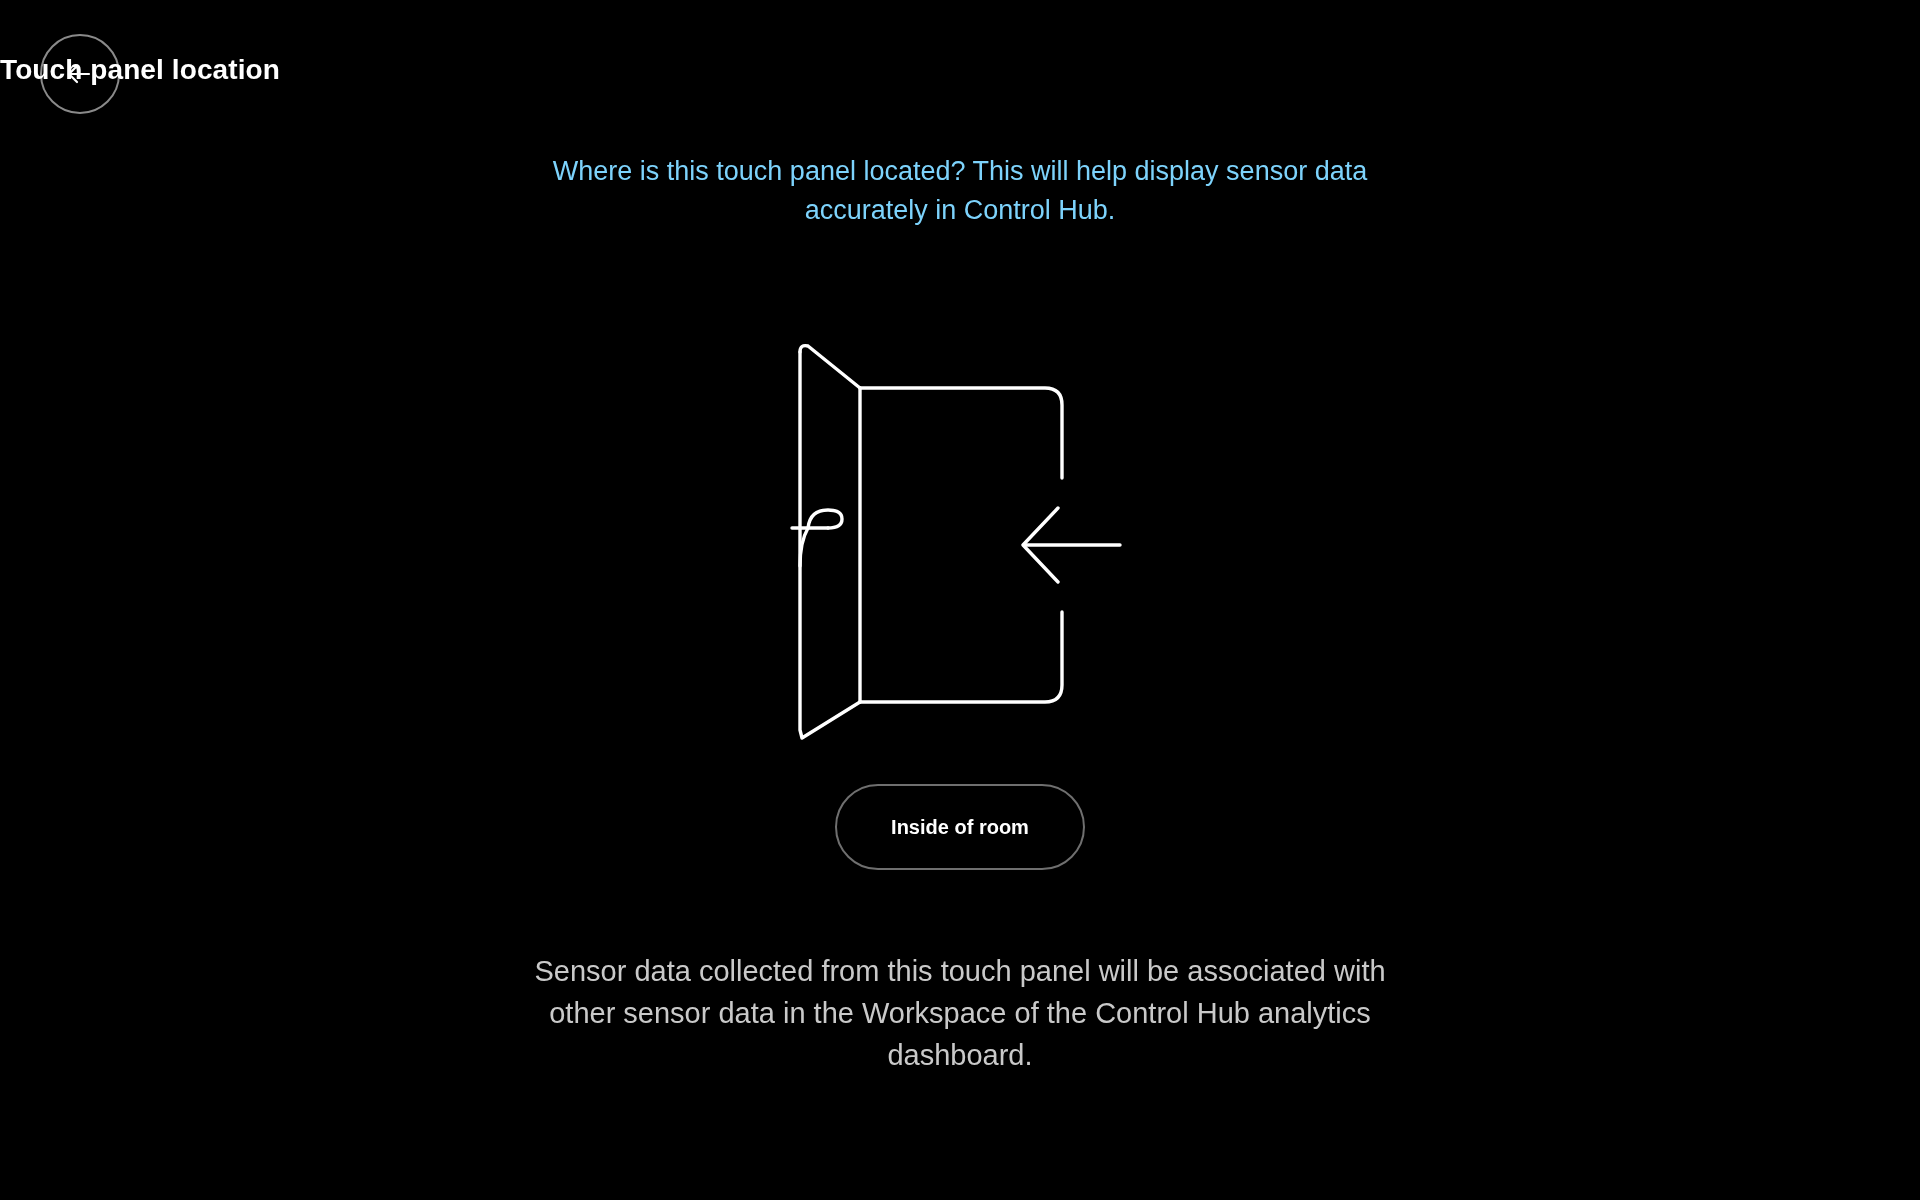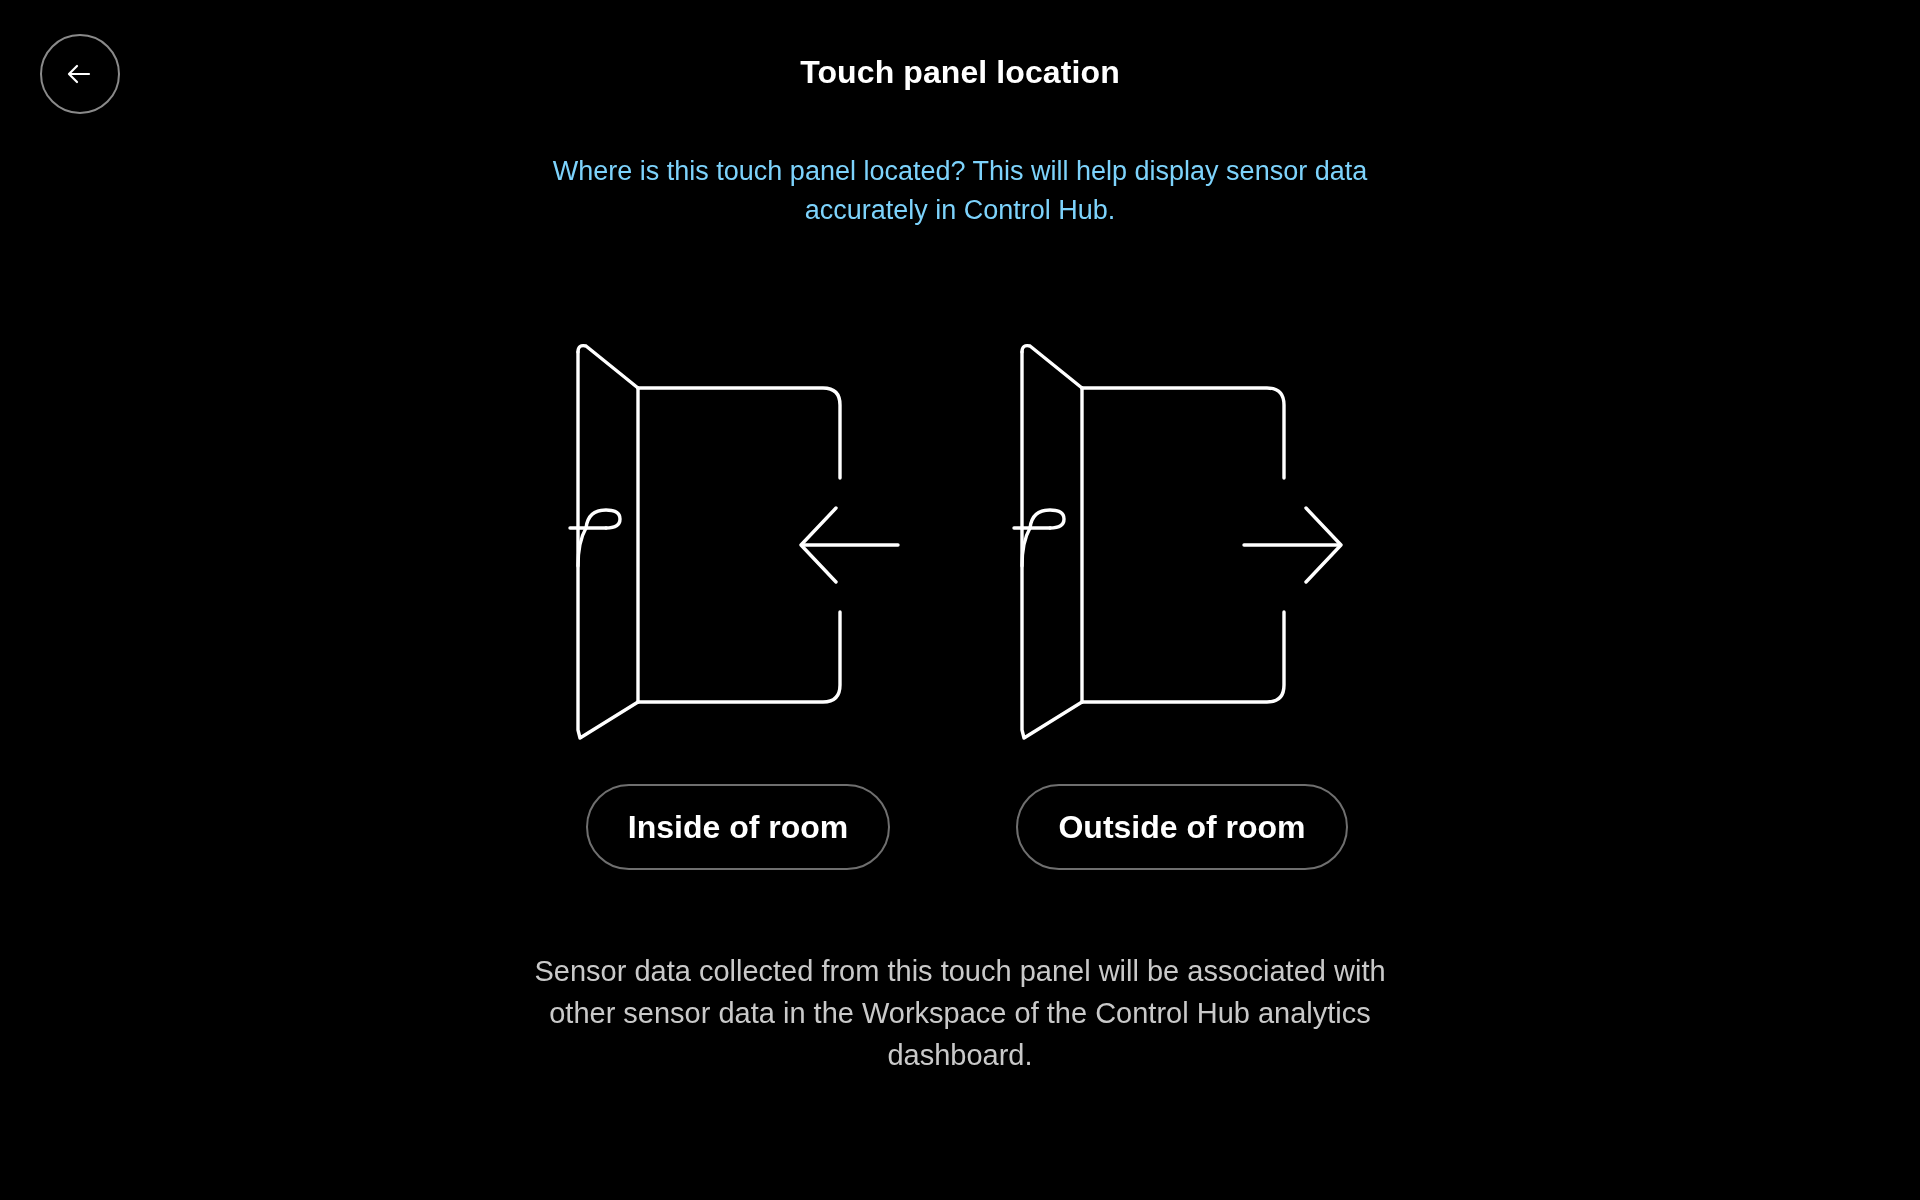--- a/index.html
+++ b/index.html
@@ -44,23 +44,23 @@
     width: 42px;
     height: 42px;
   }
 
   
   .page-title {
     position: absolute;
     left: 0;
     right: 0;
     top: 53px;
-    text-align: center;
+    text-align: left;
     color: #ffffff;
-    font-size: 32px;
+    font-size: 28px;
     font-weight: bold;
     letter-spacing: 0.1px;
     line-height: 1.2;
   }
 
   .subtitle {
     position: absolute;
     left: 50%;
     transform: translateX(-50%);
     top: 152px;
@@ -94,21 +94,21 @@
     height: 430px;
     display: block;
   }
   .option-button {
     margin-top: 24px;
     border: 2px solid #6f6f6f;
     border-radius: 44px;
     background: transparent;
     color: #ffffff;
     font-family: "Liberation Sans", sans-serif;
-    font-size: 32px;
+    font-size: 20px;
     font-weight: bold;
     padding: 0 40px;
     height: 86px;
     min-width: 250px;
     display: flex;
     align-items: center;
     justify-content: center;
     cursor: pointer;
     white-space: nowrap;
   }
@@ -160,41 +160,18 @@
           <path d="M18 198 Q20 180 38 180 Q52 180 52 189 Q52 198 38 198"></path>
           <path d="M18 198 Q10 212 10 236"></path>
 
           <path d="M236 215 H330"></path>
           <path d="M268 178 L233 215 L268 252"></path>
         </g>
       </svg>
       <button class="option-button">Inside of room</button>
     </div>
 
-    <div class="option">
-      <svg class="option-graphic" viewBox="0 0 340 430" fill="none" xmlns="http://www.w3.org/2000/svg">
-        <g stroke="#ffffff" stroke-width="3.4" stroke-linecap="round" stroke-linejoin="round" fill="none">
-
-          <path d="M10 22 V400 L12 408 L70 372"></path>
-          <path d="M10 22 Q10 14 18 16 L70 58"></path>
-
-          <path d="M70 58 V372"></path>
-
-          <path d="M70 58 H255 Q272 58 272 75 V148"></path>
-
-          <path d="M70 372 H255 Q272 372 272 355 V282"></path>
-
-          <path d="M2 198 H38"></path>
-          <path d="M18 198 Q20 180 38 180 Q52 180 52 189 Q52 198 38 198"></path>
-          <path d="M18 198 Q10 212 10 236"></path>
-
-          <path d="M232 215 H326"></path>
-          <path d="M294 178 L329 215 L294 252"></path>
-        </g>
-      </svg>
-      <button class="option-button">Outside of room</button>
-    </div>
 
   </div>
 
   <div class="footer-note">Sensor data collected from this touch panel will be associated with other sensor data in the Workspace of the Control Hub analytics dashboard.</div>
 
 </div>
 
 </body></html>

